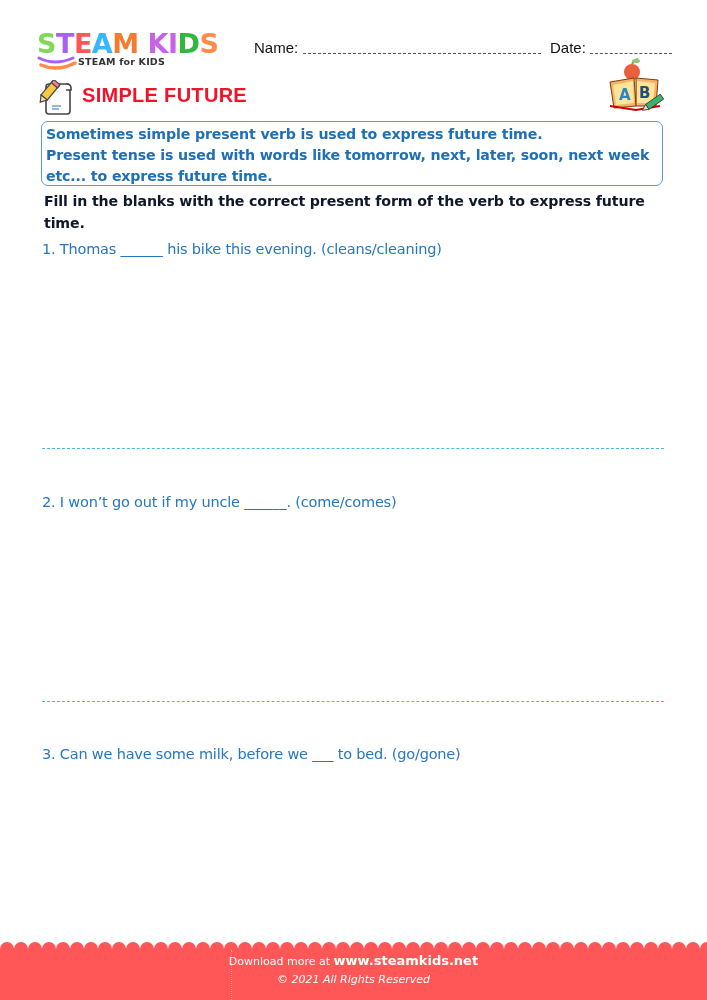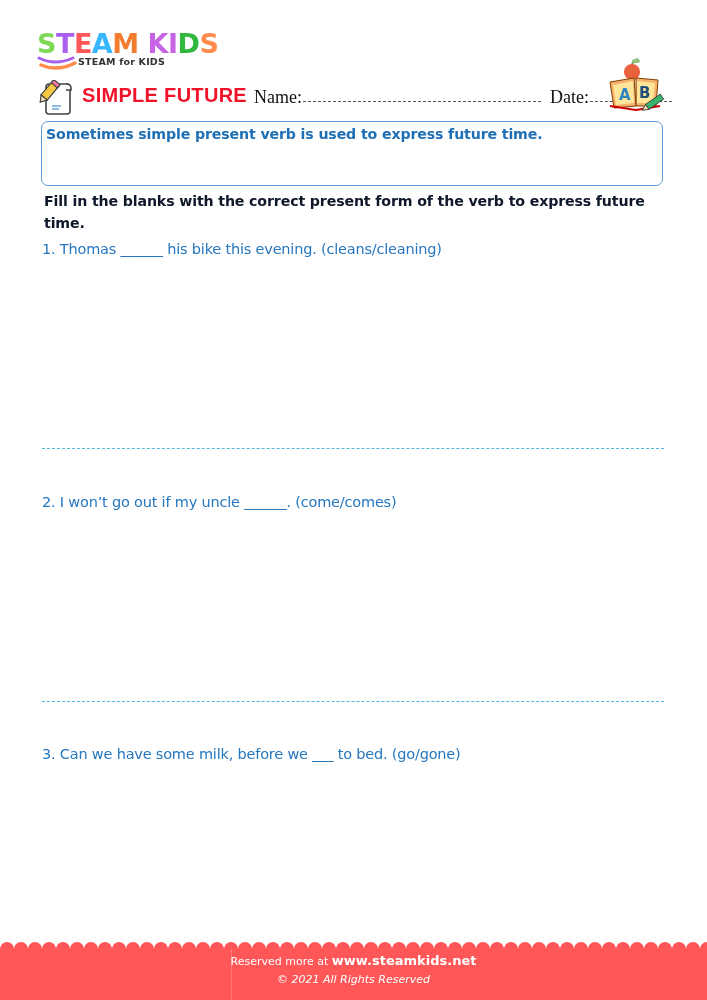--- a/index.html
+++ b/index.html
@@ -13,21 +13,21 @@
     position:absolute; left:0; top:0; font-family:"DejaVu Sans", sans-serif;
     font-weight:bold; font-size:27px; letter-spacing:-0.5px; line-height:28px;text-align:right;
   }
   .logo-sub {
     position:absolute; left:41px; top:26px; font-family:"DejaVu Sans", sans-serif;
     font-weight:bold; font-size:9.5px; color:#333; letter-spacing:0.2px;
   }
   .logo-swoosh { position:absolute; left:0; top:24px; }
 
   .name-date { position:absolute; top:38px; left:254px; width:430px; height:22px;
-    font-family:Liberation Serif, serif; font-size:18px; color:#111;margin-top:48px; }
+    font-family:Liberation Sans, sans-serif; font-size:15px; color:#111; }
   .name-label { position:absolute; left:0; top:1px; }
   .name-line { position:absolute; left:49px; top:15px; width:238px; border-bottom:1px dashed #555; }
   .date-label { position:absolute; left:296px; top:1px; }
   .date-line { position:absolute; left:336px; top:15px; width:82px; border-bottom:1px dashed #555; }
 
   .title-icon { position:absolute; left:37px; top:80px; }
   .title {
     position:absolute; left:82px; top:84px; color:#f0142a;
     font-family:"Liberation Sans", sans-serif; font-weight:bold; font-size:20px; letter-spacing:0.3px;
   }
@@ -107,20 +107,22 @@
   <text x="33" y="40" font-family="DejaVu Sans, sans-serif" font-weight="bold" font-size="15" fill="#1f4e79">B</text>
   <path d="M4 48 L30 52 L54 48" stroke="#cc0000" stroke-width="2" fill="none"></path>
   <g transform="rotate(-35 50 44)">
     <rect x="40" y="40" width="18" height="6" fill="#38b46a" stroke="#333" stroke-width="0.8"></rect>
     <polygon points="40,40 40,46 34,43" fill="#f5deb3" stroke="#333" stroke-width="0.8"></polygon>
   </g>
 </svg>
 
 <div class="info-box">
   <div class="info-line">Sometimes simple present verb is used to express future time.</div>
+  <div class="info-line">Present tense is used with words like tomorrow, next, later, soon, next week</div>
+  <div class="info-line">etc... to express future time.</div>
 </div>
 
 <div class="instruction">Fill in the blanks with the correct present form of the verb to express future time.</div>
 
 <div class="question" style="top:241px;">1. Thomas ______ his bike this evening. (cleans/cleaning)</div>
 <div class="sep" style="top:448px;"></div>
 
 <div class="question" style="top:494px;">2. I won’t go out if my uncle ______. (come/comes)</div>
 <div class="sep" style="top:701px;"></div>
 
@@ -131,16 +133,16 @@
     <pattern id="scallop" x="0" y="0" width="14" height="8" patternUnits="userSpaceOnUse">
       <rect x="0" y="0" width="14" height="8" fill="#ffffff"></rect>
       <path d="M0 8 A7 7 0 0 1 14 8 Z" fill="#ff5757"></path>
     </pattern>
   </defs>
   <rect x="0" y="0" width="707" height="8" fill="url(#scallop)"></rect>
   <rect x="0" y="7.5" width="707" height="52" fill="#ff5757"></rect>
 </svg>
 <div class="footer-divider"></div>
 <div class="footer-text ft1">
-  <span>Reserved more at</span>
+  <span>Download more at</span>
   <b>www.steamkids.net</b>
 </div>
 <div class="footer-text ft2">©  2021 All Rights Reserved</div>
 
 </body></html>

